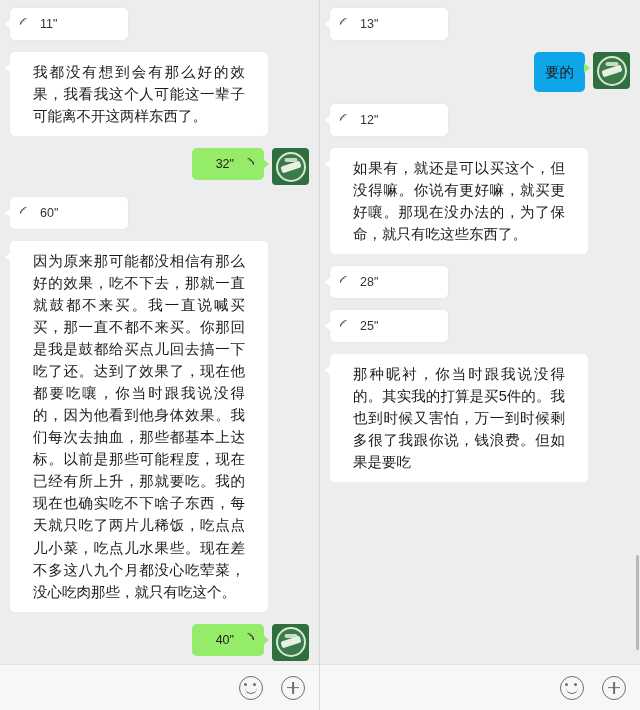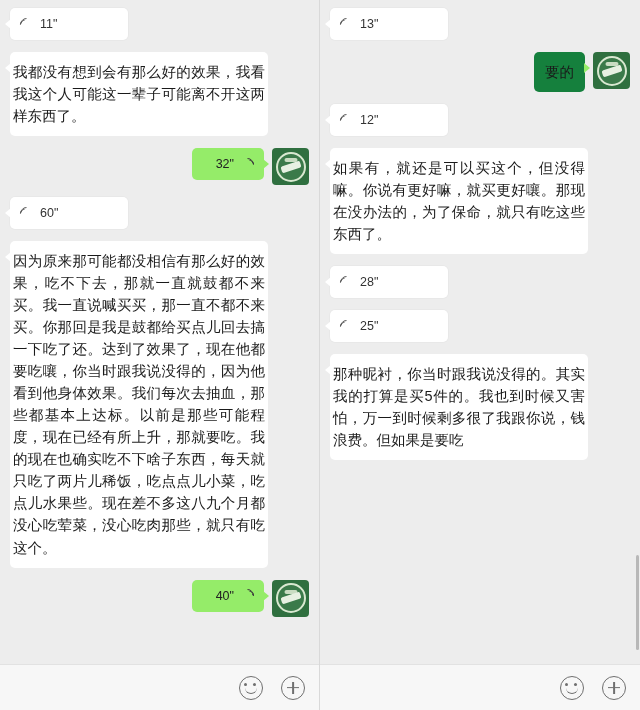--- a/index.html
+++ b/index.html
@@ -79,21 +79,21 @@
     border-radius: 50%;
   }
   .wave i:nth-child(1) { width: 4px; height: 4px; left: 0px; top: 5px; transform: rotate(45deg); }
   .wave i:nth-child(2) { width: 9px; height: 9px; left: 0px; top: 2.5px; transform: rotate(45deg); }
   .wave i:nth-child(3) { width: 13px; height: 13px; left: 0px; top: 0.5px; transform: rotate(45deg); }
 
   
   .bubble-in {
     background: #ffffff;
     border-radius: 5px;
-    padding: 9px 3px;
+    padding: 9px 23px;
     max-width: 258px;
     font-size: 14.5px;
     line-height: 1.52;
     color: #1a1a1a;
     position: relative;
     text-align: justify;
   }
   .bubble-in:before {
     content: "";
     position: absolute;
@@ -144,21 +144,21 @@
     border-top-color: transparent;
     border-bottom-color: transparent;
     border-radius: 50%;
   }
   .wave-out i:nth-child(1) { width: 4px; height: 4px; left: 0px; top: 5px; transform: rotate(45deg); }
   .wave-out i:nth-child(2) { width: 9px; height: 9px; left: 0px; top: 2.5px; transform: rotate(45deg); }
   .wave-out i:nth-child(3) { width: 13px; height: 13px; left: 0px; top: 0.5px; transform: rotate(45deg); }
 
   
   .bubble-out {
-    background: #15803d;
+    background: #0ea5e9;
     border-radius: 5px;
     padding: 9px 11px;
     max-width: 240px;
     font-size: 14.5px;
     line-height: 1.52;
     color: #1a1a1a;
     position: relative;
     margin-right: 8px;
   }
   .bubble-out:after {

